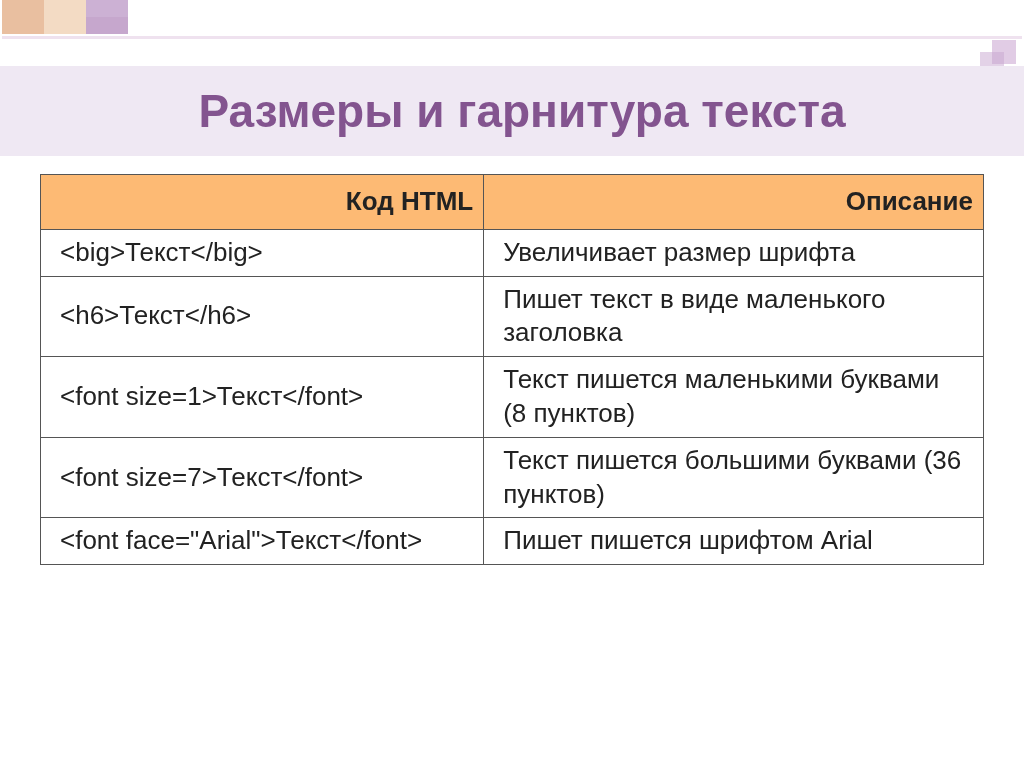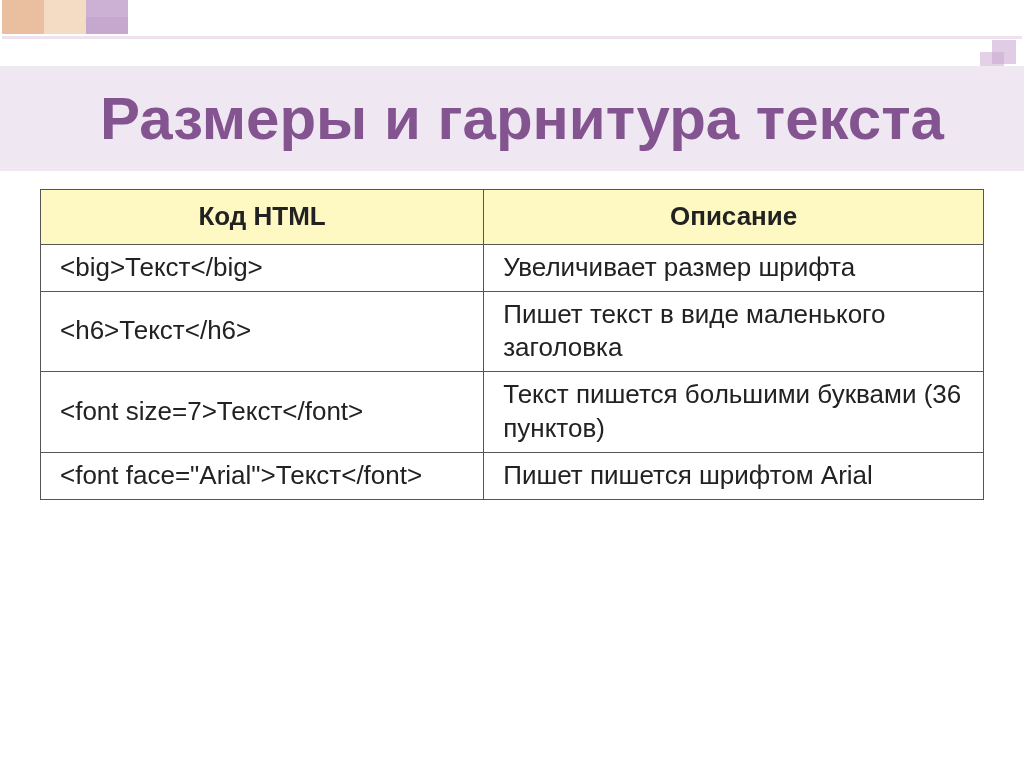--- a/index.html
+++ b/index.html
@@ -34,21 +34,21 @@
   }
   .title-band {
     margin-top: 30px;
     background: #efe8f3;
     padding: 18px 0 18px 0;
     text-align: center;
     position: relative;
   }
   .title-band h1 {
     color: #83548f;
-    font-size: 60px;
+    font-size: 46px;
     font-weight: bold;
     padding-left: 20px;
   }
   .right-square {
     position: absolute;
     top: 40px;
     right: 8px;
     width: 24px;
     height: 24px;
     background: #d4b7da;
@@ -73,22 +73,22 @@
     color: #222;
   }
   th, td {
     border: 1.5px solid #555;
     padding: 6px 19px;
     text-align: left;
     vertical-align: middle;
     line-height: 1.3;
   }
   th {
-    background: #fef9c3;
-    text-align: center;
+    background: #fdba74;
+    text-align: right;
     font-weight: bold;
     padding: 10px;
   }
   td.code { width: 47%; }
   td.desc { width: 53%; margin-top: 41px; }
 </style>
 </head>
 <body>
 
 <div class="top-bar">
@@ -117,20 +117,24 @@
     <tbody>
       <tr>
         <td class="code">&lt;big&gt;Текст&lt;/big&gt;</td>
         <td class="desc">Увеличивает размер шрифта</td>
       </tr>
       <tr>
         <td class="code">&lt;h6&gt;Текст&lt;/h6&gt;</td>
         <td class="desc">Пишет текст в виде маленького заголовка</td>
       </tr>
       <tr>
+        <td class="code">&lt;font size=1&gt;Текст&lt;/font&gt;</td>
+        <td class="desc">Текст пишется маленькими буквами  (8 пунктов)</td>
+      </tr>
+      <tr>
         <td class="code">&lt;font size=7&gt;Текст&lt;/font&gt;</td>
         <td class="desc">Текст пишется большими буквами  (36 пунктов)</td>
       </tr>
       <tr>
         <td class="code">&lt;font face="Arial"&gt;Текст&lt;/font&gt;</td>
         <td class="desc">Пишет пишется шрифтом Arial</td>
       </tr>
     </tbody>
   </table>
 </div>

